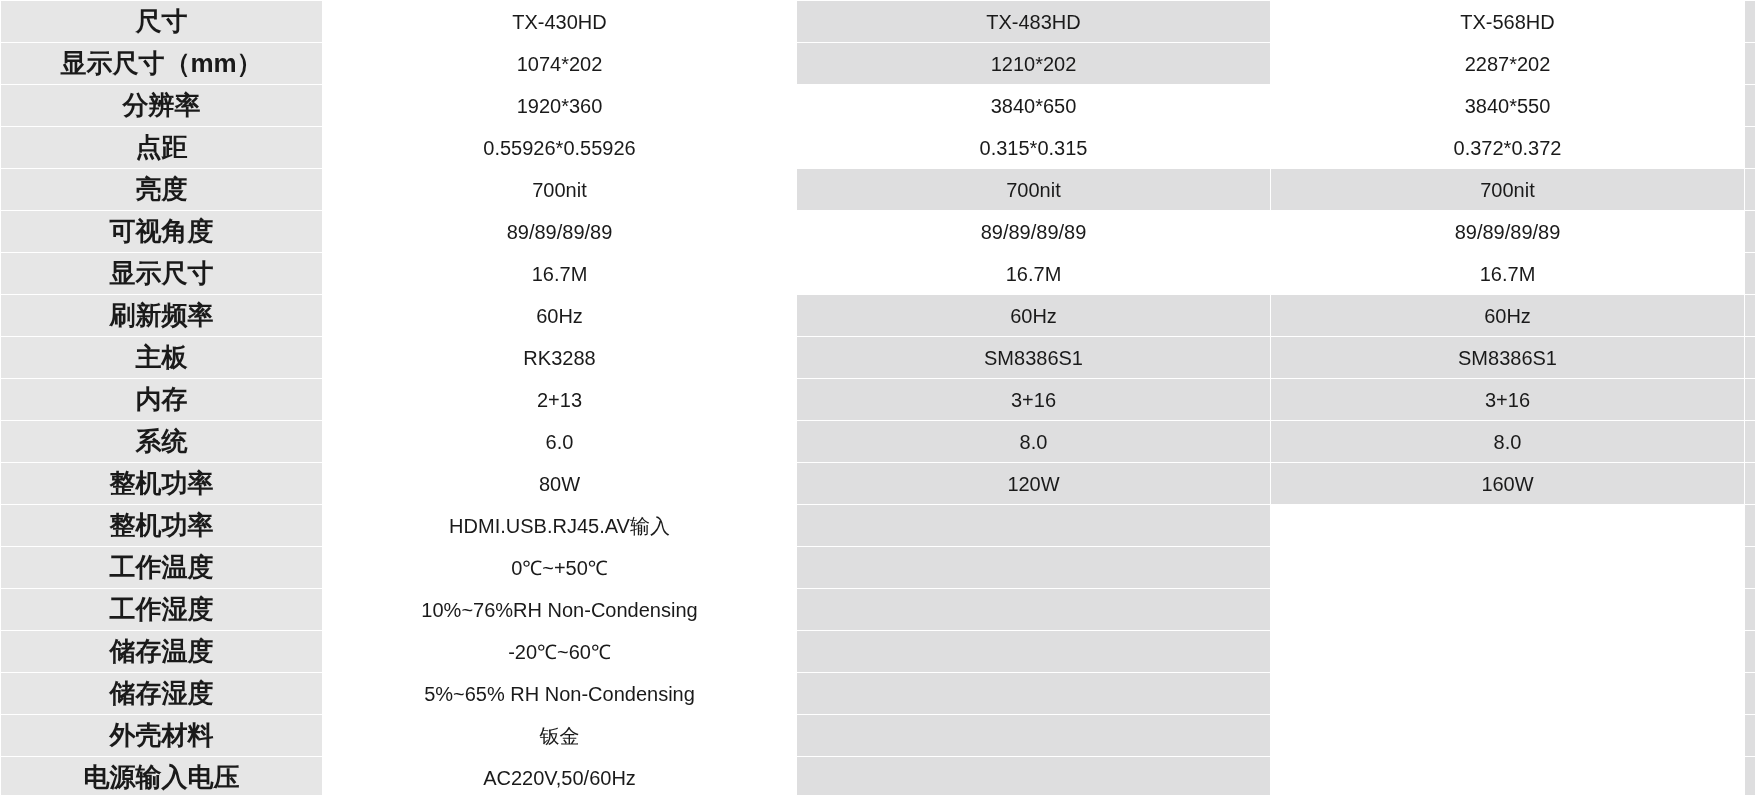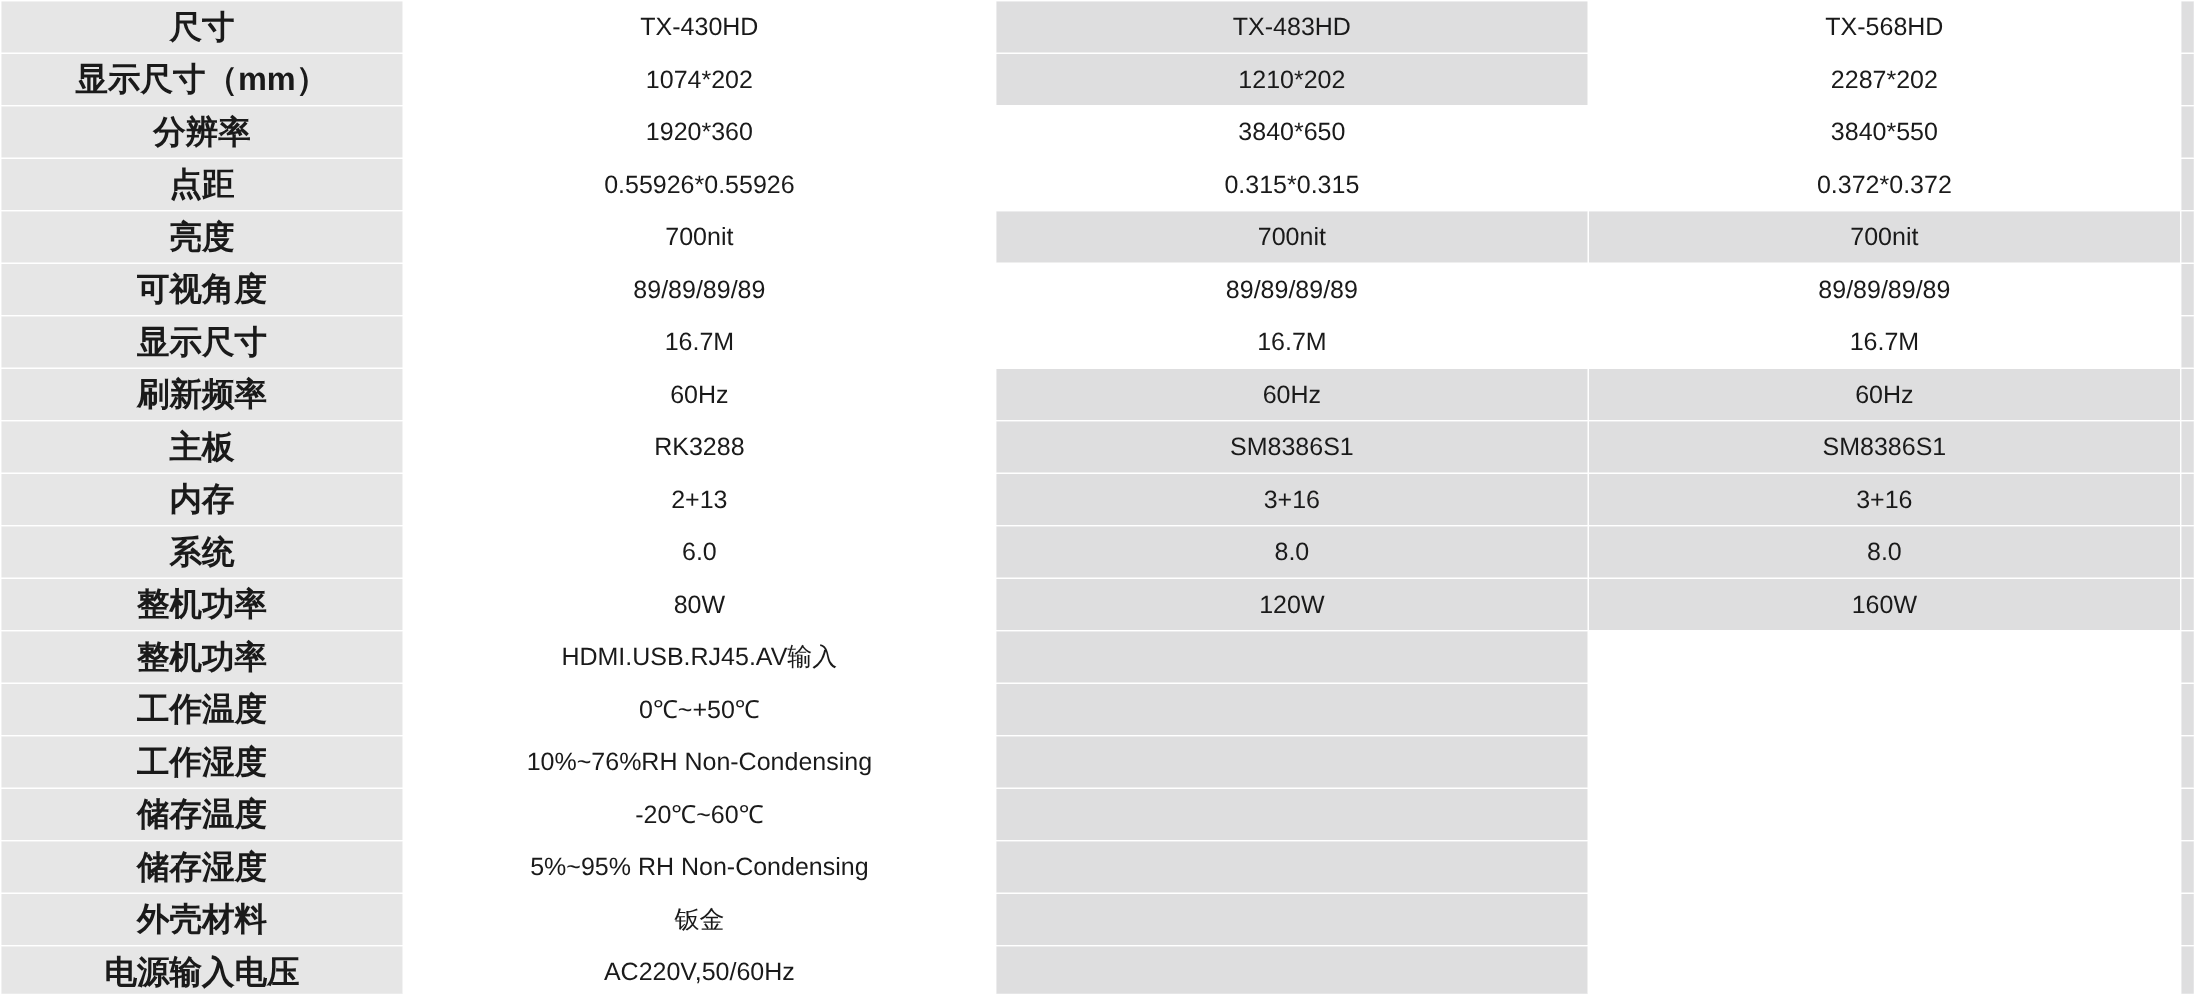--- a/index.html
+++ b/index.html
@@ -163,21 +163,21 @@
       </tr>
       <tr>
         <td class="label-cell">储存温度</td>
         <td class="value-cell white">-20℃~60℃</td>
         <td class="value-cell grey"></td>
         <td class="value-cell white"></td>
         <td class="value-cell grey"></td>
       </tr>
       <tr>
         <td class="label-cell">储存湿度</td>
-        <td class="value-cell white">5%~95% RH Non-Condensing</td>
+        <td class="value-cell white">5%~65% RH Non-Condensing</td>
         <td class="value-cell grey"></td>
         <td class="value-cell white"></td>
         <td class="value-cell grey"></td>
       </tr>
       <tr>
         <td class="label-cell">外壳材料</td>
         <td class="value-cell white">钣金</td>
         <td class="value-cell grey"></td>
         <td class="value-cell white"></td>
         <td class="value-cell grey"></td>

